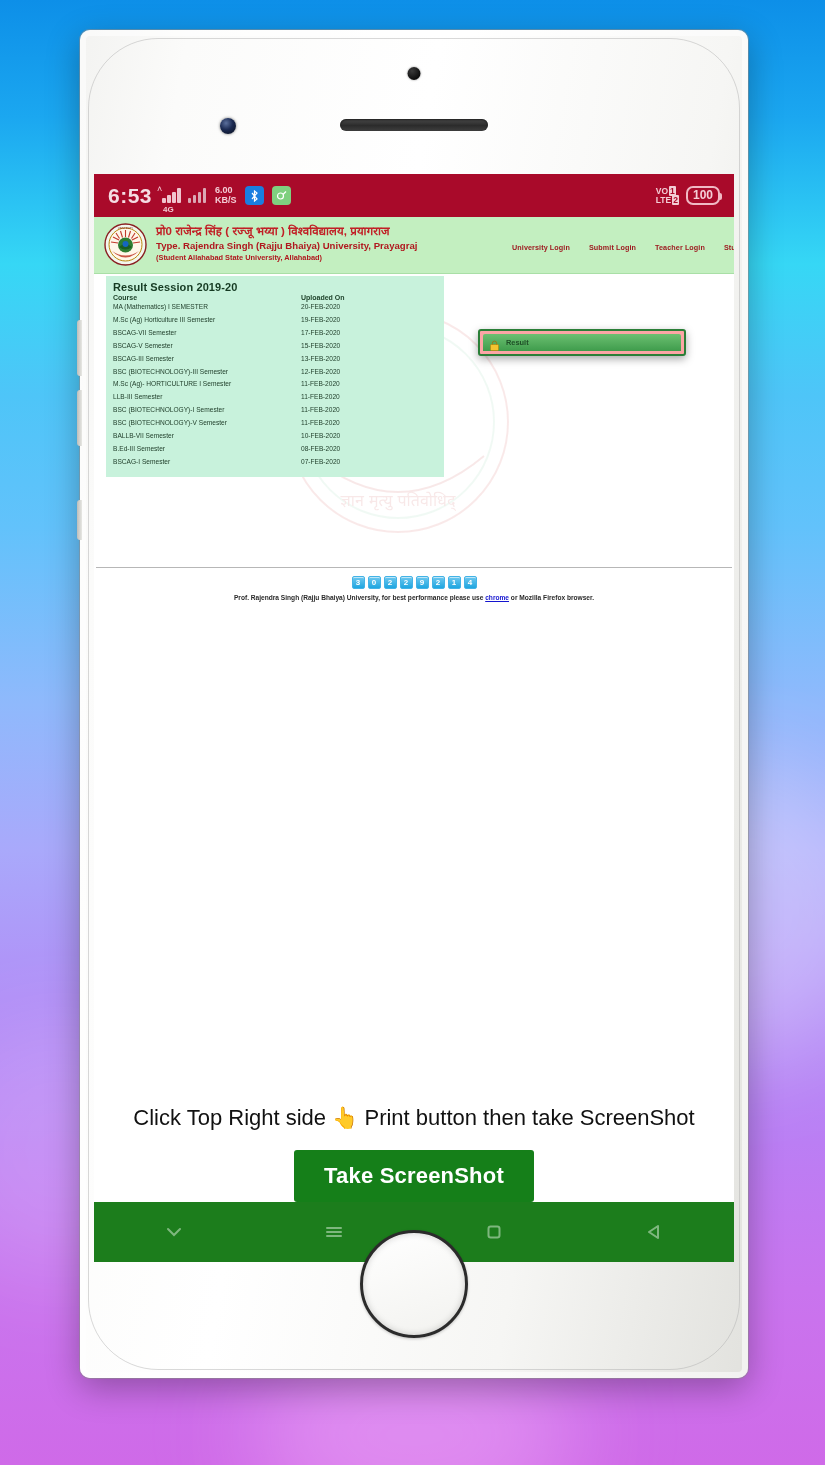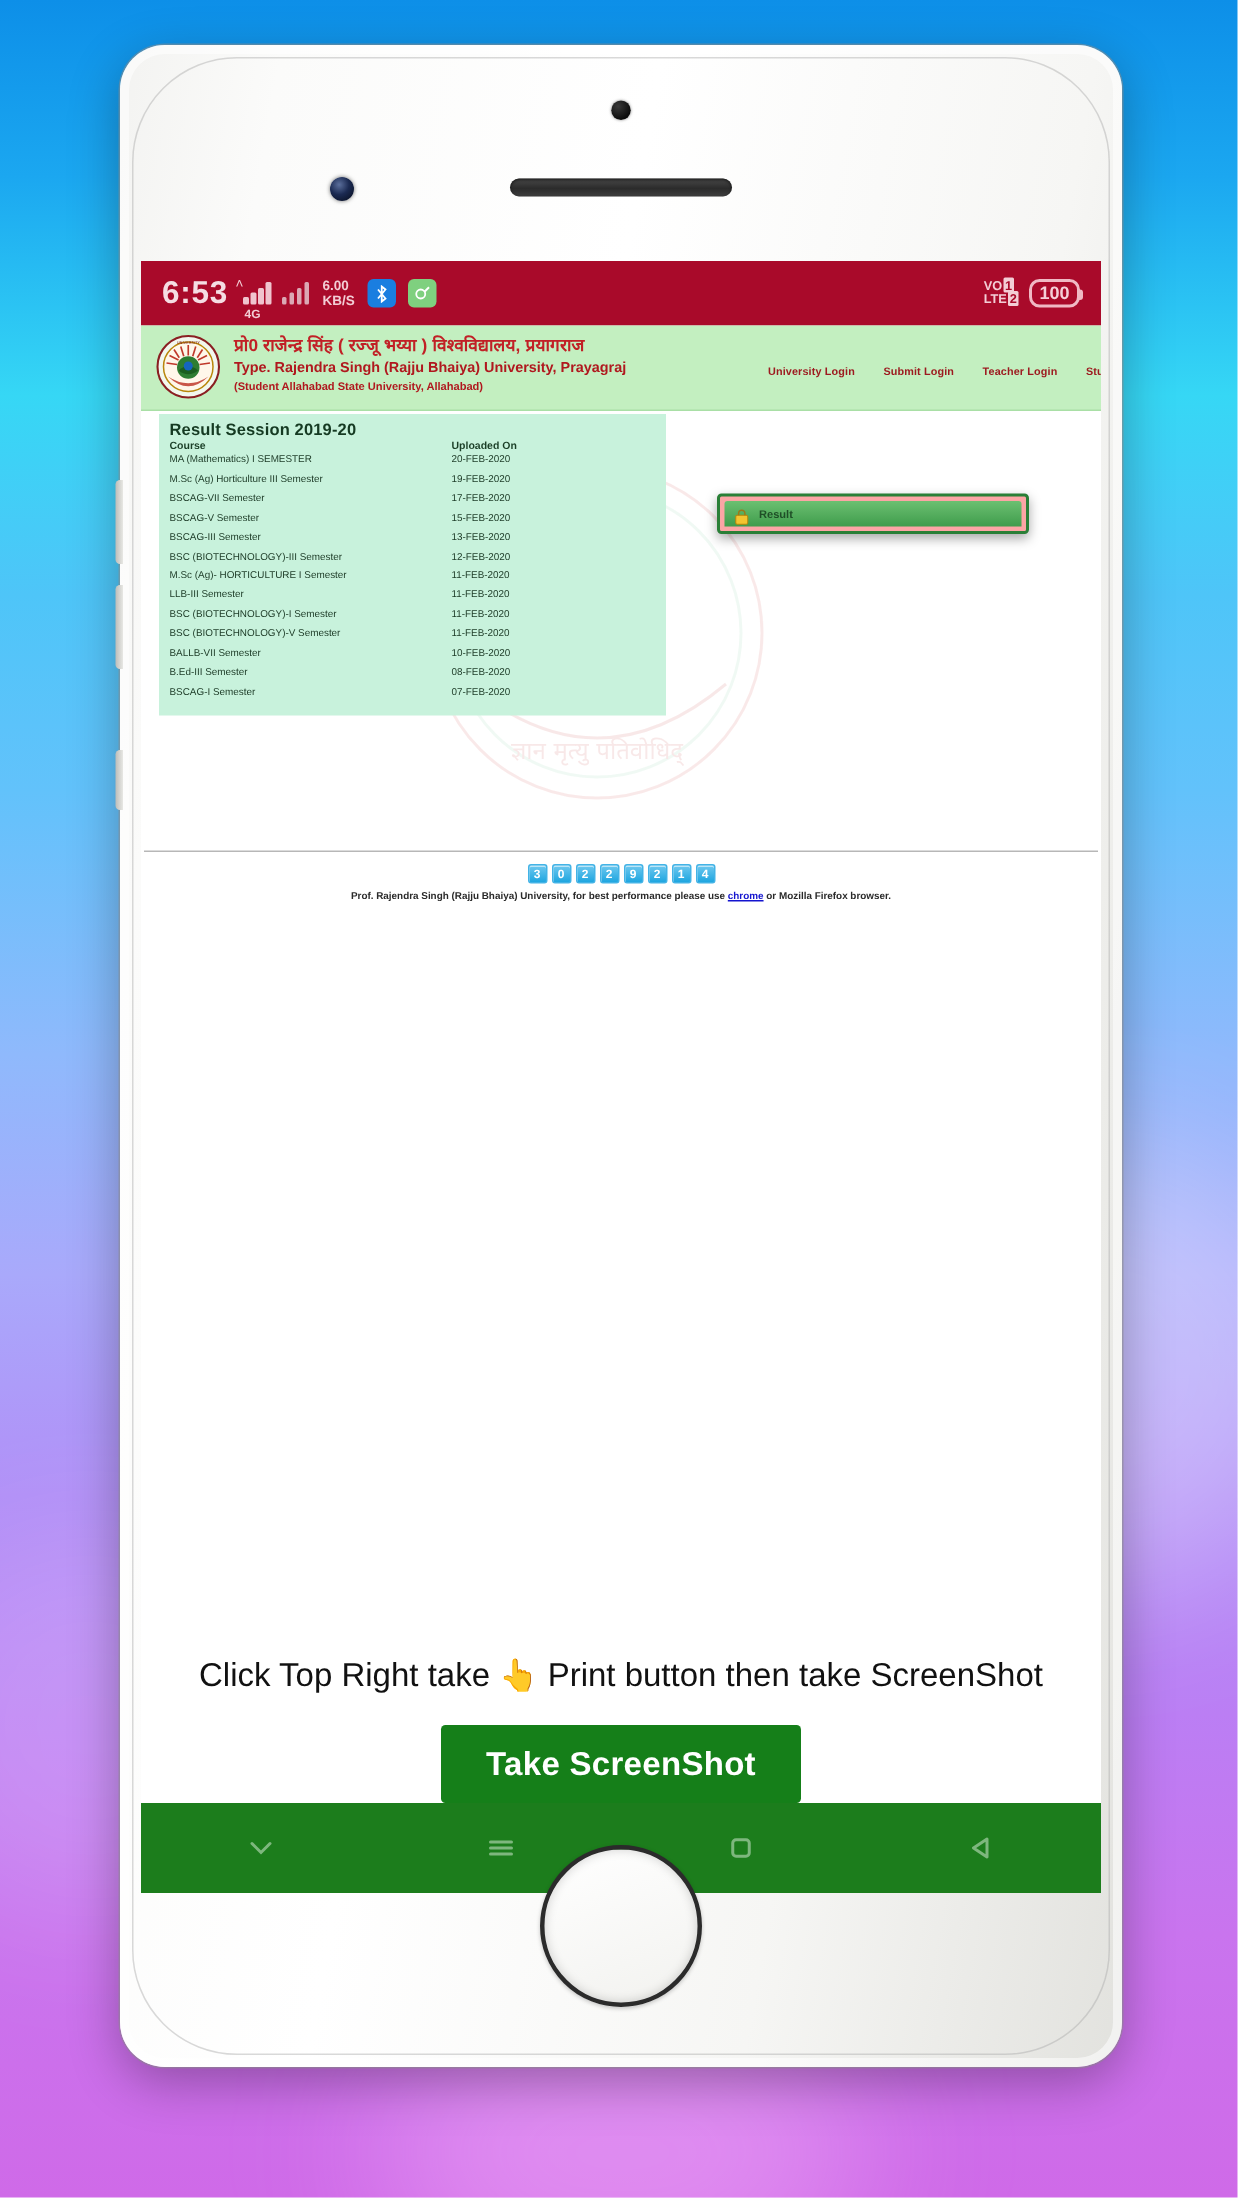--- a/index.html
+++ b/index.html
@@ -25,21 +25,21 @@
   .bg-blob { position: absolute; border-radius: 50%; filter: blur(48px); pointer-events: none; }
   .blob-a { width: 300px; height: 300px; right: -60px; top: 760px; background: rgba(255,255,255,0.30); }
   .blob-b { width: 260px; height: 260px; left: -70px; top: 1020px; background: rgba(255,255,255,0.16); }
   .blob-c { width: 330px; height: 200px; left: 250px; bottom: -70px; background: rgba(255,200,255,0.35); }
 
   
   .phone {
     position: absolute;
     left: 80px; top: 30px;
     width: 668px; height: 1348px;
-    border-radius: 30px;
+    border-radius: 10px;
     background: linear-gradient(100deg,#f3f3f1 0%,#fbfbfa 12%,#ffffff 40%,#f6f6f4 72%,#e2e2de 100%);
     box-shadow:
       0 0 0 1px rgba(140,140,140,.55),
       0 10px 34px rgba(0,0,0,.30),
       inset 0 0 0 6px rgba(255,255,255,.55);
   }
   .phone-inner-ring {
     position: absolute; inset: 8px; border-radius: 70px;
     border: 1px solid rgba(170,170,170,.45);
     pointer-events: none;
@@ -106,21 +106,21 @@
   .bars i:nth-child(3){height:11px} .bars i:nth-child(4){height:15px}
   .bars.dim i { background:#dba8b4; }
   .sb-speed { margin-left:9px; font-size:9px; font-weight:700; line-height:9.5px; color:#f3cdd5; }
   .sb-icon {
     width:19px; height:19px; border-radius:4px; margin-left:8px;
     display:flex; align-items:center; justify-content:center;
     font-size:12px; color:#fff;
   }
   .ic-bt { background:#1a7ee0; }
   .ic-app { background:#7fd07f; }
-  .sb-right { margin-left:auto; display:flex; align-items:flex-start; gap:7px; }
+  .sb-right { margin-left:auto; display:flex; align-items:center; gap:7px; }
   .volte { font-size:8.5px; font-weight:800; line-height:9px; color:#f3cdd5; }
   .battery {
     border:2px solid #f0b9c4; border-radius:7px; padding:0 5px;
     font-size:12px; font-weight:800; color:#f5cfd8; line-height:15px;
     position: relative;
   }
   .battery::after{
     content:""; position:absolute; right:-4px; top:5px;
     width:3px;height:7px;background:#f0b9c4;border-radius:0 2px 2px 0;
   }
@@ -476,21 +476,21 @@
           <span>1</span>
           <span>4</span>
         </div>
       <div class="foot-note">
         <span>Prof. Rajendra Singh (Rajju Bhaiya) University, for best performance please use </span><a href="#">chrome</a><span> or Mozilla Firefox browser.</span>
       </div>
     </div>
 
     <div class="cta-zone">
       <div class="cta-text">
-        <span>Click Top Right take</span>
+        <span>Click Top Right side</span>
         <span class="point">👆️</span>
         <span>Print button then take ScreenShot</span>
       </div>
       <button class="cta-btn">Take ScreenShot</button>
     </div>
 
     <div class="navbar">
       <div>
         <svg class="nb-ico" width="26" height="26" viewBox="0 0 26 26">
           <path d="M7 10l6 6 6-6" fill="none" stroke="#cfe8cf" stroke-width="2" stroke-linecap="round"></path>

